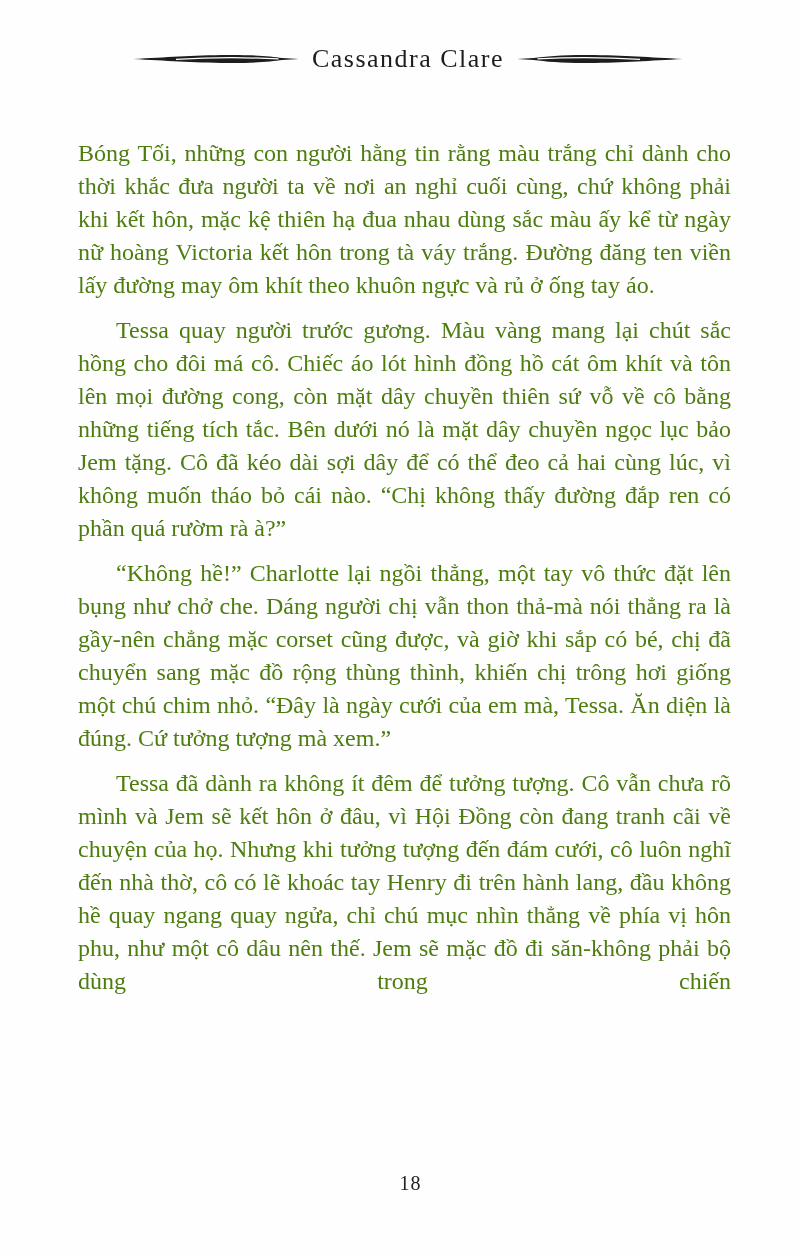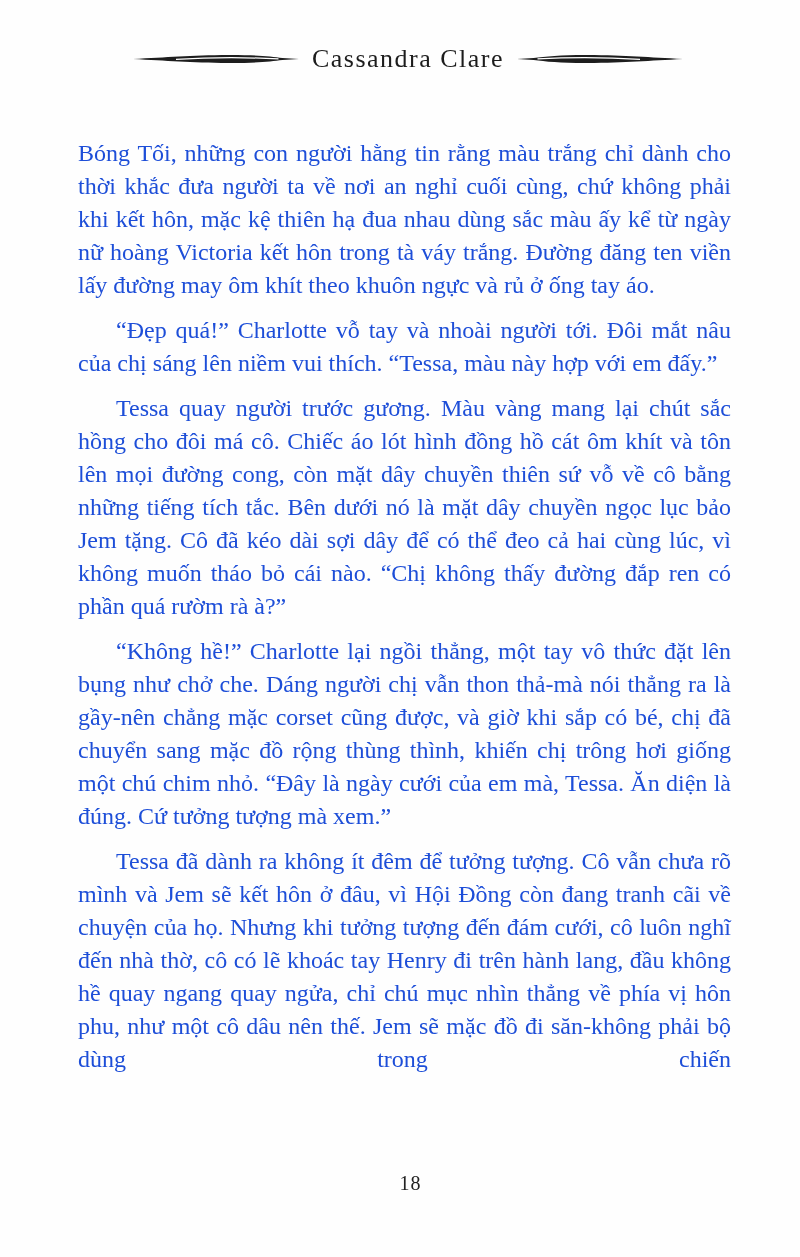--- a/index.html
+++ b/index.html
@@ -43,21 +43,21 @@
   }
   
   .text-block {
     position: absolute;
     top: 137px;
     left: 78px;
     width: 653px;
     font-size: 24px;
     line-height: 33px;
     text-align: justify;
-    color: #1d4ed8;
+    color: #4d7c0f;
   }
   .para { text-indent: 38px; margin-bottom: 12px; }
   .para.no-indent { text-indent: 0; }
   .para.continues { text-align-last: justify; margin-bottom: 0; font-family: Liberation Serif, serif; }
   
   .page-footer {
     position: absolute;
     top: 1172px;
     left: 0;
     width: 100%;
@@ -82,21 +82,20 @@
     </svg>
     <span class="author">Cassandra Clare</span>
     <svg class="orn mirrored" viewBox="0 0 170 16" aria-hidden="true">
       <path d="M0,8 C35,6.3 58,4.2 98,3.9 C124,3.8 141,5.4 153,7 L170,8 L153,9 C141,10.6 124,12.2 98,12.1 C58,11.8 35,9.7 0,8 Z" fill="#1d1d1d"></path>
       <path d="M44,8.4 C76,6.4 116,6.2 149,7.9" fill="none" stroke="#ffffff" stroke-width="1.3"></path>
     </svg>
   </header>
 
   <main class="text-block">
     <p class="para no-indent">Bóng Tối, những con người hằng tin rằng màu trắng chỉ dành cho thời khắc đưa người ta về nơi an nghỉ cuối cùng, chứ không phải khi kết hôn, mặc kệ thiên hạ đua nhau dùng sắc màu ấy kể từ ngày nữ hoàng Victoria kết hôn trong tà váy trắng. Đường đăng ten viền lấy đường may ôm khít theo khuôn ngực và rủ ở ống tay áo.</p>
-    <p class="para">“Đẹp quá!” Charlotte vỗ tay và nhoài người tới. Đôi mắt nâu của chị sáng lên niềm vui thích. “Tessa, màu này hợp với em đấy.”</p>
     <p class="para">Tessa quay người trước gương. Màu vàng mang lại chút sắc hồng cho đôi má cô. Chiếc áo lót hình đồng hồ cát ôm khít và tôn lên mọi đường cong, còn mặt dây chuyền thiên sứ vỗ về cô bằng những tiếng tích tắc. Bên dưới nó là mặt dây chuyền ngọc lục bảo Jem tặng. Cô đã kéo dài sợi dây để có thể đeo cả hai cùng lúc, vì không muốn tháo bỏ cái nào. “Chị không thấy đường đắp ren có phần quá rườm rà à?”</p>
     <p class="para">“Không hề!” Charlotte lại ngồi thẳng, một tay vô thức đặt lên bụng như chở che. Dáng người chị vẫn thon thả-mà nói thẳng ra là gầy-nên chẳng mặc corset cũng được, và giờ khi sắp có bé, chị đã chuyển sang mặc đồ rộng thùng thình, khiến chị trông hơi giống một chú chim nhỏ. “Đây là ngày cưới của em mà, Tessa. Ăn diện là đúng. Cứ tưởng tượng mà xem.”</p>
     <p class="para continues">Tessa đã dành ra không ít đêm để tưởng tượng. Cô vẫn chưa rõ mình và Jem sẽ kết hôn ở đâu, vì Hội Đồng còn đang tranh cãi về chuyện của họ. Nhưng khi tưởng tượng đến đám cưới, cô luôn nghĩ đến nhà thờ, cô có lẽ khoác tay Henry đi trên hành lang, đầu không hề quay ngang quay ngửa, chỉ chú mục nhìn thẳng về phía vị hôn phu, như một cô dâu nên thế. Jem sẽ mặc đồ đi săn-không phải bộ dùng trong chiến</p>
   </main>
 
   <footer class="page-footer">
     <span class="pagenum">18</span>
   </footer>
 
 </div>

